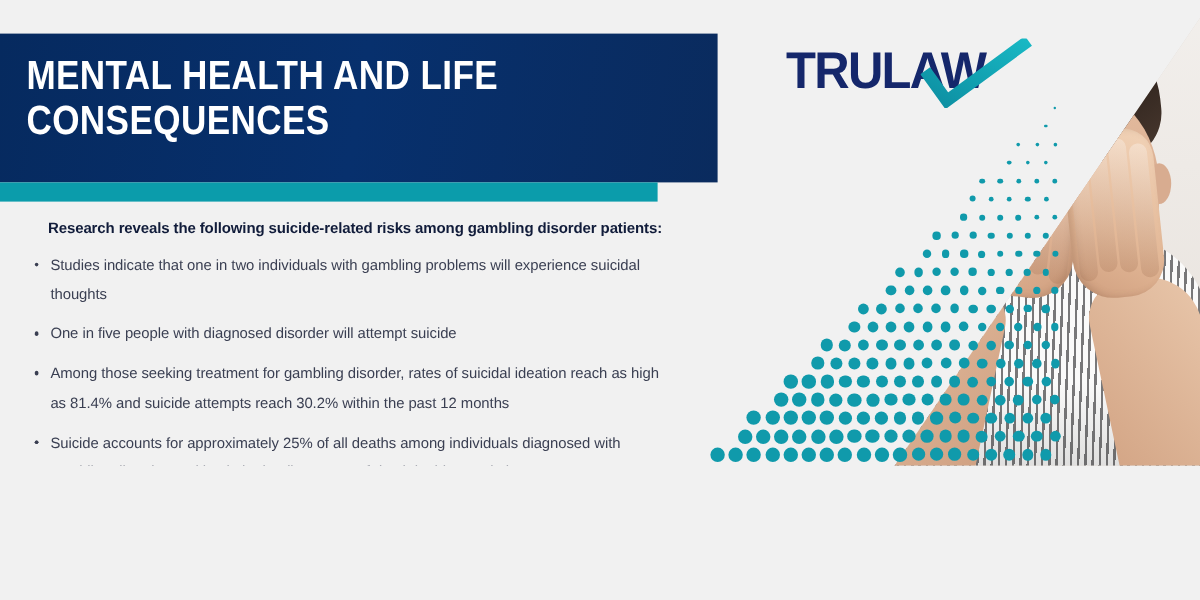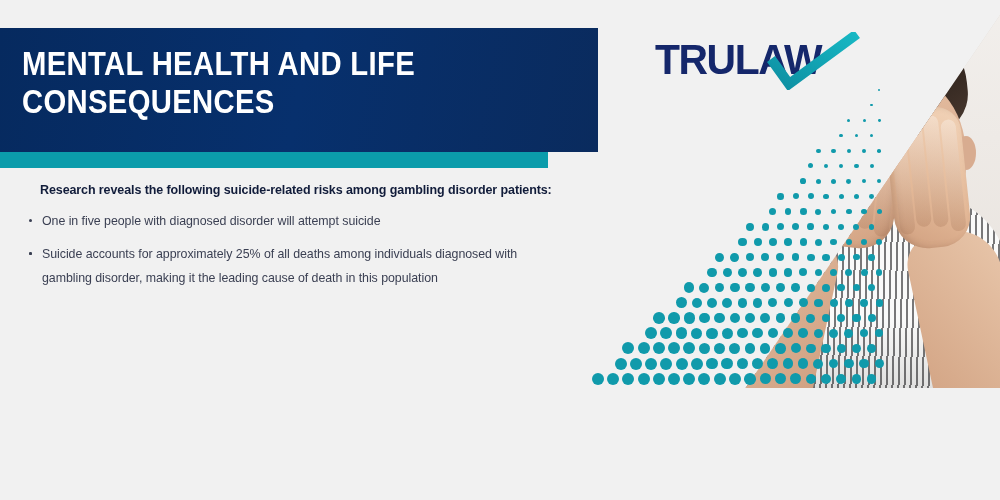--- a/index.html
+++ b/index.html
@@ -640,19 +640,21 @@
           <stop offset="100%" stop-color="#18b8c4"></stop>
         </linearGradient>
       </defs>
       <path d="M4 27 L22 52 L90 2" fill="none" stroke="url(#ckg)" stroke-width="10" stroke-linecap="butt" stroke-linejoin="miter"></path>
     </svg>
   </div>
 
   <div class="body-copy">
     <p class="intro">Research reveals the following suicide-related risks among gambling disorder patients:</p>
     <ul class="bullets" id="bullet-list">
+        <li><span class="bullet-dot"></span><span>Studies indicate that one in two individuals with gambling problems will experience suicidal thoughts</span></li>
         <li><span class="bullet-dot"></span><span>One in five people with diagnosed disorder will attempt suicide</span></li>
+        <li><span class="bullet-dot"></span><span>Among those seeking treatment for gambling disorder, rates of suicidal ideation reach as high as 81.4% and suicide attempts reach 30.2% within the past 12 months</span></li>
         <li><span class="bullet-dot"></span></li>
         <li><span class="bullet-dot"></span><span>Suicide accounts for approximately 25% of all deaths among individuals diagnosed with gambling disorder, making it the leading cause of death in this population</span></li>
       </ul>
   </div>
 
 </div>
 
 </body></html>

